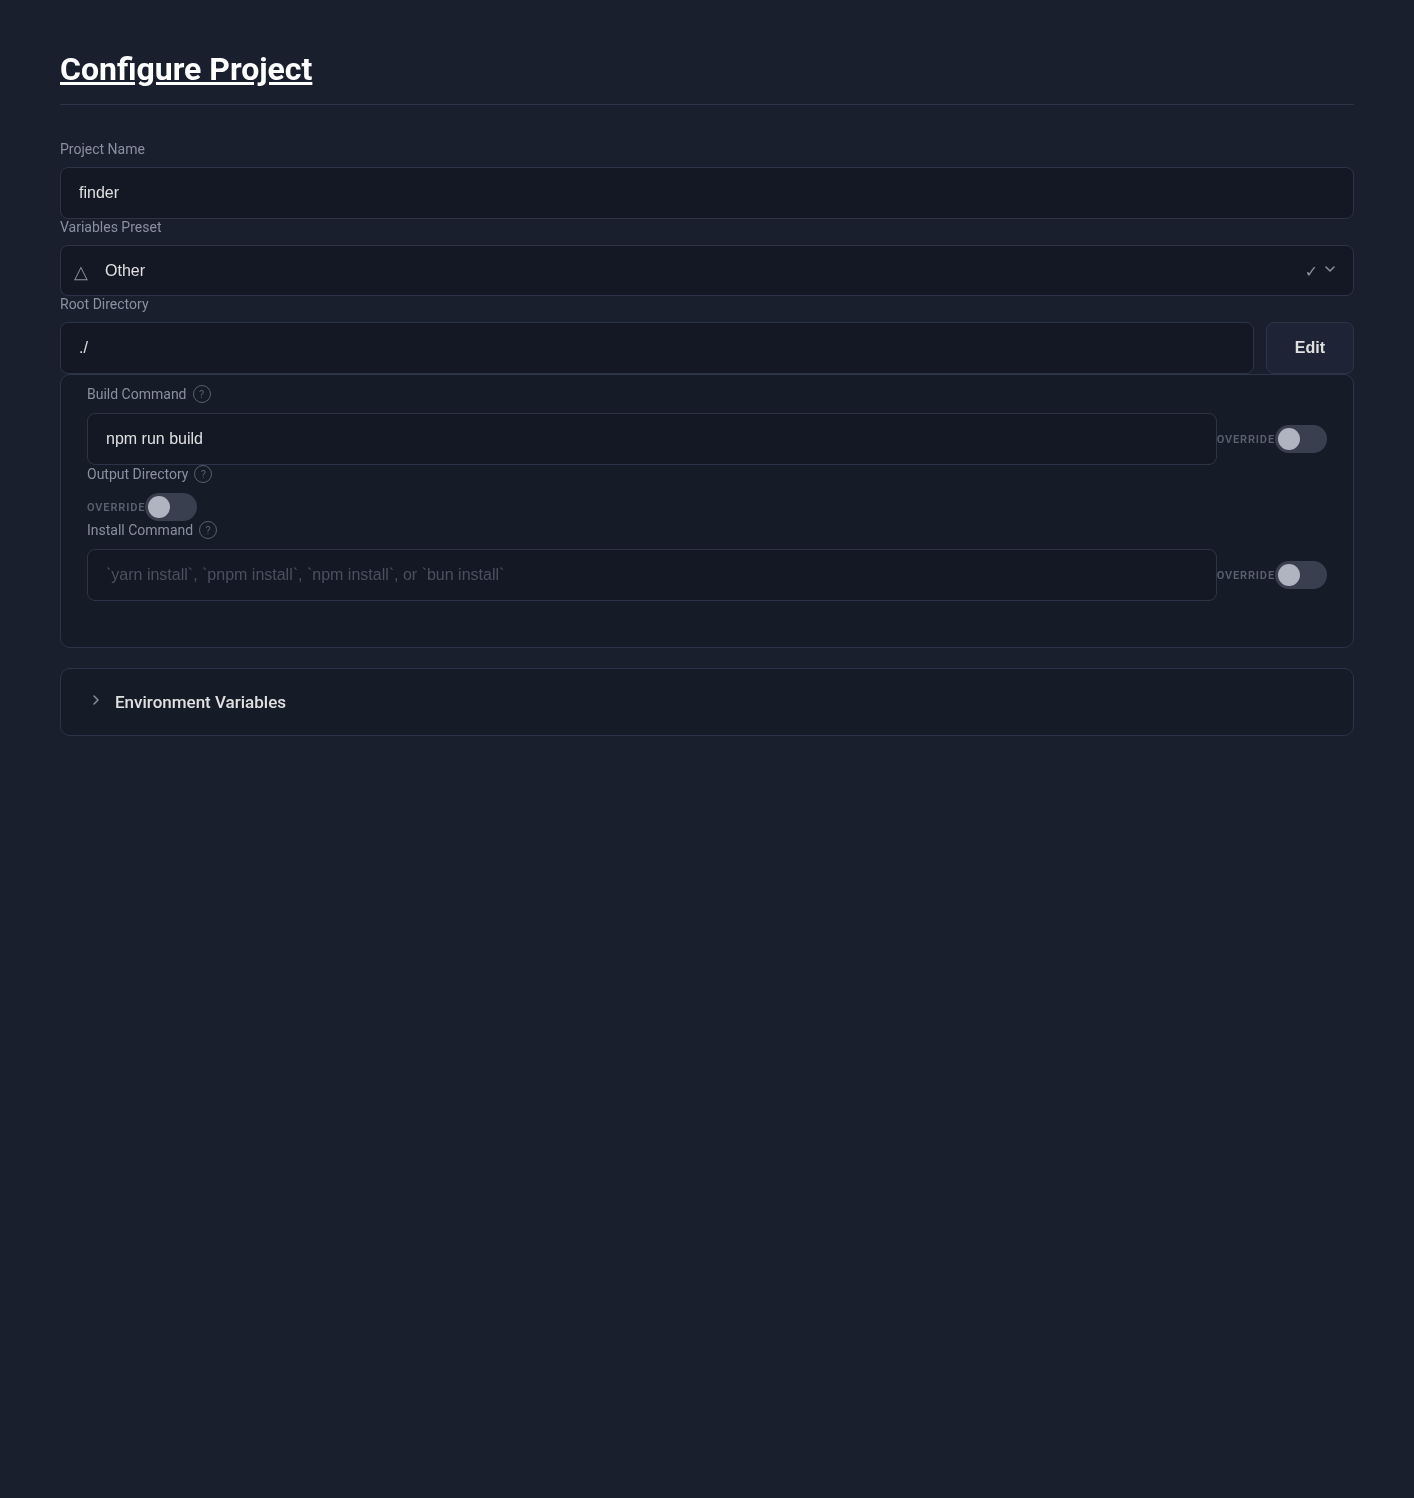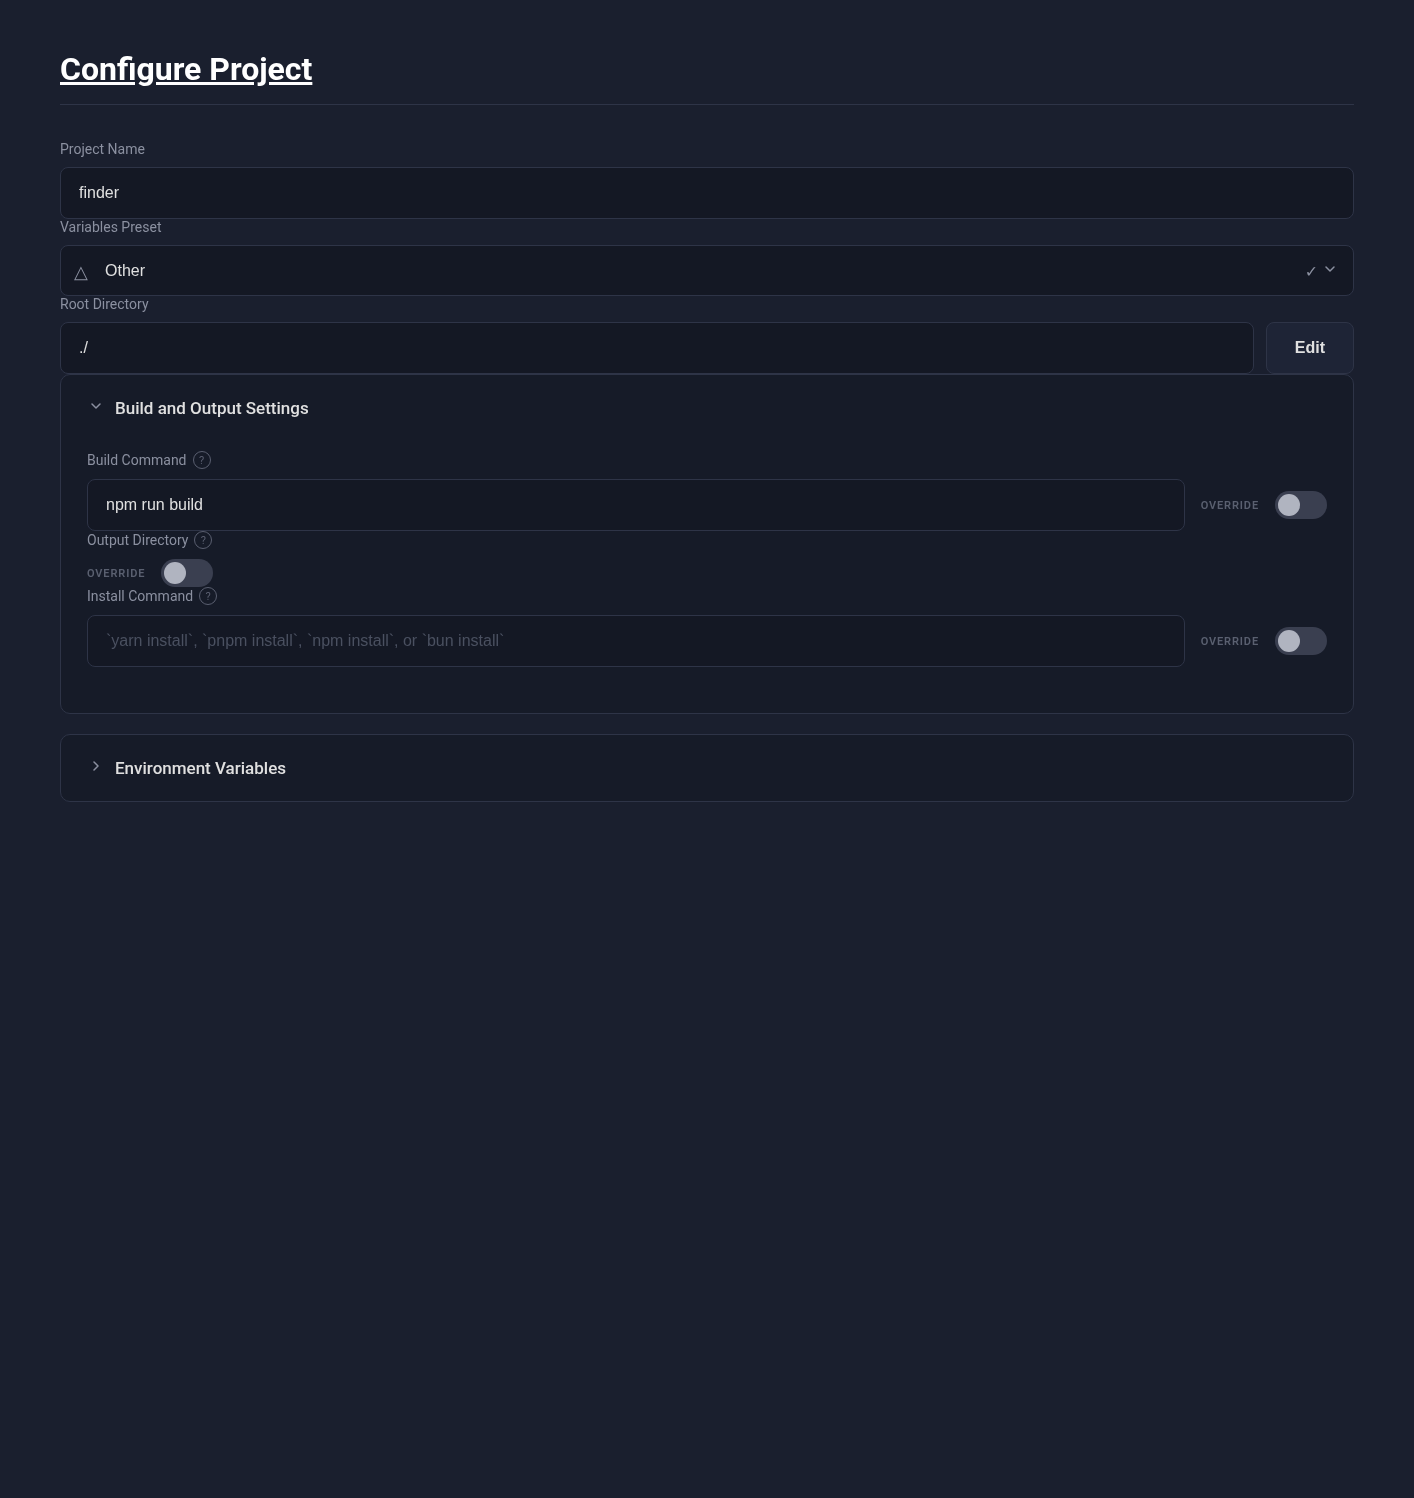--- a/index.html
+++ b/index.html
@@ -163,21 +163,20 @@
     .settings-field-group {
     }
 
     .settings-field-group:last-child {
       margin-bottom: 16px;
     }
 
     .input-override-row {
       display: flex;
       align-items: center;
-      gap: 16px;
     }
 
     .input-override-row .text-input {
       flex: 1;
     }
 
     .override-label {
       font-size: 11px;
       font-weight: 600;
       color: #5a6070;
@@ -276,28 +275,20 @@
   <div class="field-label">
     <span>Root Directory</span>
   </div>
   <div class="root-directory-row">
     <input type="text" class="text-input" value="./" style="">
     <button class="edit-button">Edit</button>
   </div>
 </div>
 
 <div class="collapsible-section">
-  <div class="collapsible-header">
-    <span class="chevron-icon">
-      <svg width="18" height="18" viewBox="0 0 18 18" fill="none">
-        <path d="M5 7l4 4 4-4" stroke="#8b90a0" stroke-width="1.5" stroke-linecap="round" stroke-linejoin="round"></path>
-      </svg>
-    </span>
-    <span>Build and Output Settings</span>
-  </div>
   <div class="collapsible-body">
 
     <div class="settings-field-group">
       <div class="field-label">
         <span>Build Command</span>
         <span class="help-icon">?</span>
       </div>
       <div class="input-override-row">
         <input type="text" class="text-input" value="npm run build" style="">
         <span class="override-label">OVERRIDE</span>

